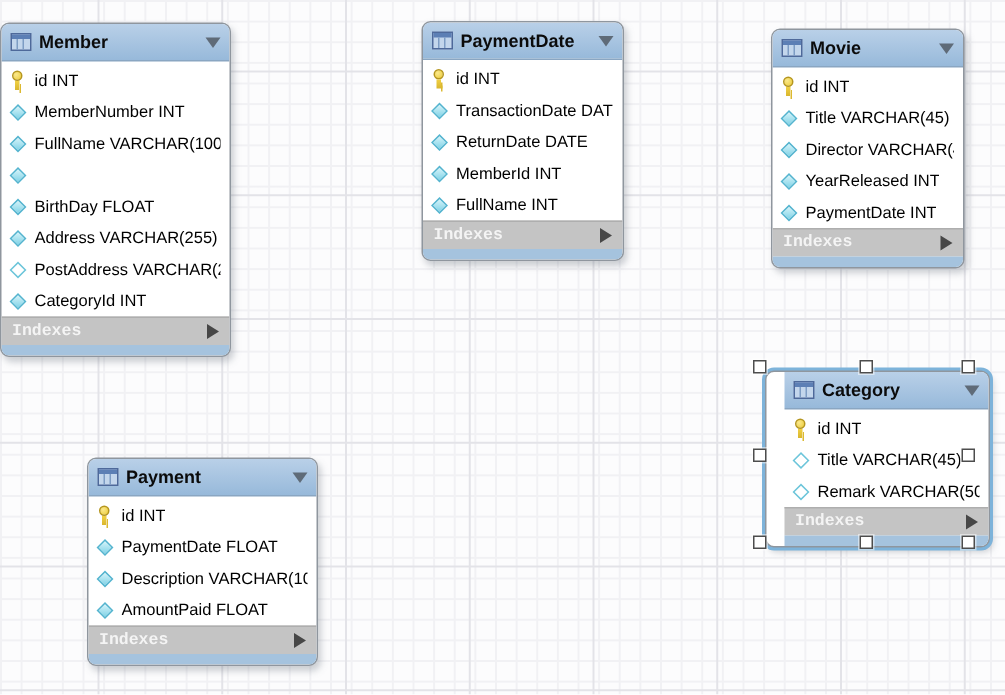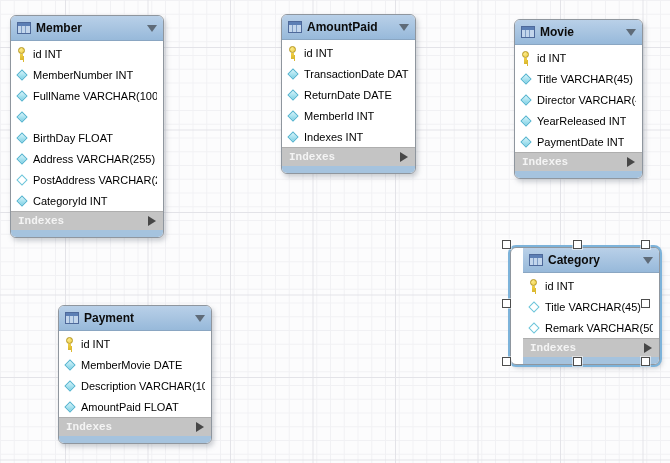--- a/index.html
+++ b/index.html
@@ -86,21 +86,21 @@
   .handle{
     position:absolute;width:7px;height:7px;background:#fff;border:1px solid #4d4d4d;
     box-shadow:0 0 0 1px rgba(255,255,255,.5);
   }
 </style>
 </head>
 <body>
 
 <div class="canvas">
 
-  <div class="table" style="left:10px;top:15px;width:152px;">
+  <div class="table" style="left:0;top:15px;width:152px;">
     <div class="thead">
       <span class="ticon"></span>
       <span class="ttitle">Member</span>
       <span class="tarrow"></span>
     </div>
     <ul class="cols">
       <li>
           <span class="cicon key-icon"></span>
           <span class="ctext">id INT</span>
         </li>
@@ -135,21 +135,21 @@
     <div class="tfoot">
       <span class="ftext">Indexes</span>
       <span class="farrow"></span>
     </div>
     <div class="tbottom"></div>
   </div>
 
   <div class="table" style="left:281px;top:14px;width:133px;">
     <div class="thead">
       <span class="ticon"></span>
-      <span class="ttitle">AmountPaid</span>
+      <span class="ttitle">PaymentDate</span>
       <span class="tarrow"></span>
     </div>
     <ul class="cols">
       <li>
           <span class="cicon key-icon"></span>
           <span class="ctext">id INT</span>
         </li>
       <li>
           <span class="cicon diamond-filled-icon"></span>
           <span class="ctext">TransactionDate DATE</span>
@@ -157,21 +157,21 @@
       <li>
           <span class="cicon diamond-filled-icon"></span>
           <span class="ctext">ReturnDate DATE</span>
         </li>
       <li>
           <span class="cicon diamond-filled-icon"></span>
           <span class="ctext">MemberId INT</span>
         </li>
       <li>
           <span class="cicon diamond-filled-icon"></span>
-          <span class="ctext">Indexes INT</span>
+          <span class="ctext">FullName INT</span>
         </li>
     </ul>
     <div class="tfoot">
       <span class="ftext">Indexes</span>
       <span class="farrow"></span>
     </div>
     <div class="tbottom"></div>
   </div>
 
   <div class="table" style="left:514px;top:19px;width:127px;">
@@ -253,21 +253,21 @@
       <span class="ttitle">Payment</span>
       <span class="tarrow"></span>
     </div>
     <ul class="cols">
       <li>
           <span class="cicon key-icon"></span>
           <span class="ctext">id INT</span>
         </li>
       <li>
           <span class="cicon diamond-filled-icon"></span>
-          <span class="ctext">MemberMovie DATE</span>
+          <span class="ctext">PaymentDate FLOAT</span>
         </li>
       <li>
           <span class="cicon diamond-filled-icon"></span>
           <span class="ctext">Description VARCHAR(100)</span>
         </li>
       <li>
           <span class="cicon diamond-filled-icon"></span>
           <span class="ctext">AmountPaid FLOAT</span>
         </li>
     </ul>

